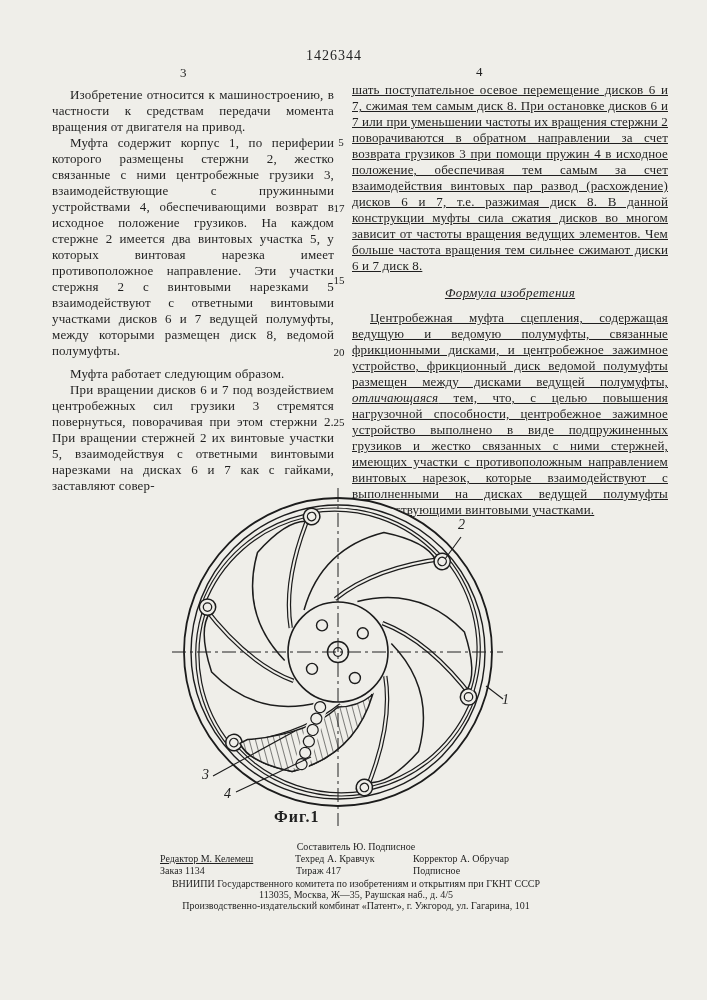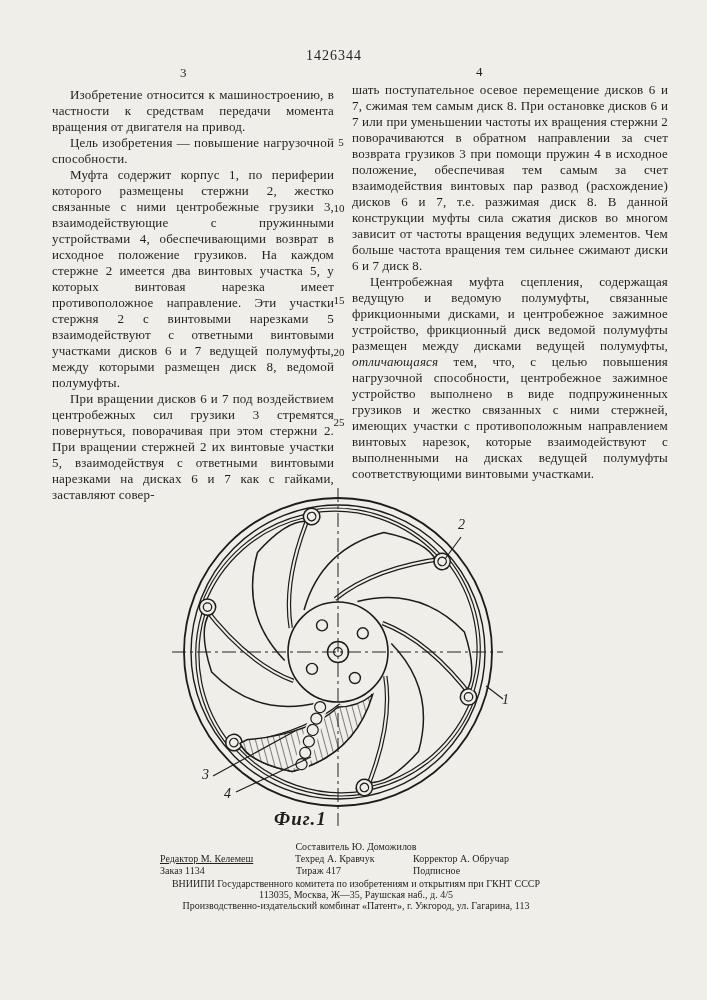--- a/index.html
+++ b/index.html
@@ -16,48 +16,49 @@
   
   .col{font-size:13px;line-height:16px;text-align:justify;letter-spacing:.15px;}
   .col p{margin:0;}
   .col p.ind{text-indent:18px;}
   .col p.gap{margin-top:7px;}
   .heading{ text-align:center;font-style:italic;margin:11px 0 9px 0 !important;letter-spacing:.4px;}
   .it{font-style:italic;}
   .linenum{font-size:11px;width:20px;text-align:center;}
   
   .figlabel{font-size:14px;font-style:italic;}
-  .figcaption{font-size:19px;font-style:italic;font-weight:bold;letter-spacing:1px;}
+  .figcaption{font-size:16px;font-weight:bold;letter-spacing:1px;}
   
   .cr{font-size:10px;line-height:11.5px;}
   .cr-center{left:120px;width:472px;text-align:center;}
   svg{display:block;}
 </style>
 </head>
 <body>
 
 <div class="abs patent-no">1426344</div>
 <div class="abs pgnum" style="left:180px;top:65px;">3</div>
 <div class="abs pgnum" style="left:476px;top:64px;">4</div>
 
 <div class="abs linenum" style="left:331px;top:136px;">5</div>
-<div class="abs linenum" style="left:329px;top:202px;">10</div>
-<div class="abs linenum" style="left:329px;top:274px;margin-top:20px;">15</div>
+<div class="abs linenum" style="left:329px;top:202px;">17</div>
+<div class="abs linenum" style="left:329px;top:274px;">15</div>
 <div class="abs linenum" style="left:329px;top:346px;">20</div>
 <div class="abs linenum" style="left:329px;top:416px;">25</div>
 
 <div class="abs col" style="left:52px;top:87px;width:282px;">
   <p class="ind">Изобретение относится к машиностроению, в частности к средствам передачи момента вращения от двигателя на привод.</p>
-  <p class="ind">Цель изобретения — повышение нагрузочной способности.</p>
   <p class="ind">Муфта содержит корпус 1, по периферии которого размещены стержни 2, жестко связанные с ними центробежные грузики 3, взаимодействующие с пружинными устройствами 4, обеспечивающими возврат в исходное положение грузиков. На каждом стержне 2 имеется два винтовых участка 5, у которых винтовая нарезка имеет противоположное направление. Эти участки стержня 2 с винтовыми нарезками 5 взаимодействуют с ответными винтовыми участками дисков 6 и 7 ведущей полумуфты, между которыми размещен диск 8, ведомой полумуфты.</p>
+  <p class="ind gap">Муфта работает следующим образом.</p>
   <p class="ind">При вращении дисков 6 и 7 под воздействием центробежных сил грузики 3 стремятся повернуться, поворачивая при этом стержни 2. При вращении стержней 2 их винтовые участки 5, взаимодействуя с ответными винтовыми нарезками на дисках 6 и 7 как с гайками, заставляют совер-</p>
 </div>
 
-<div class="abs col" style="left:352px;top:82px;width:316px;">
+<div class="abs col" style="left:352px;top:82px;width:316px;text-decoration:underline;">
   <p>шать поступательное осевое перемещение дисков 6 и 7, сжимая тем самым диск 8. При остановке дисков 6 и 7 или при уменьшении частоты их вращения стержни 2 поворачиваются в обратном направлении за счет возврата грузиков 3 при помощи пружин 4 в исходное положение, обеспечивая тем самым за счет взаимодействия винтовых пар развод (расхождение) дисков 6 и 7, т.е. разжимая диск 8. В данной конструкции муфты сила сжатия дисков во многом зависит от частоты вращения ведущих элементов. Чем больше частота вращения тем сильнее сжимают диски 6 и 7 диск 8.</p>
+  <p class="heading">Формула изобретения</p>
   <p class="ind"><span>Центробежная муфта сцепления, содержащая ведущую и ведомую полумуфты, связанные фрикционными дисками, и центробежное зажимное устройство, фрикционный диск ведомой полумуфты размещен между дисками ведущей полумуфты, </span><span class="it">отличающаяся</span><span> тем, что, с целью повышения нагрузочной способности, центробежное зажимное устройство выполнено в виде подпружиненных грузиков и жестко связанных с ними стержней, имеющих участки с противоположным направлением винтовых нарезок, которые взаимодействуют с выполненными на дисках ведущей полумуфты соответствующими винтовыми участками.</span></p>
 </div>
 
 <div class="abs" style="left:140px;top:475px;width:390px;height:370px;">
 <svg width="390" height="370" viewBox="0 0 390 370">
   <defs>
     <pattern id="hatch" width="6" height="6" patternUnits="userSpaceOnUse" patternTransform="rotate(45)">
       <rect width="6" height="6" fill="#efeee9"></rect>
       <line x1="0" y1="0" x2="0" y2="6" stroke="#1c1c1c" stroke-width="1.1"></line>
     </pattern>
@@ -117,22 +118,22 @@
   </g>
 </svg>
 </div>
 
 <div class="abs figlabel" style="left:458px;top:517px;">2</div>
 <div class="abs figlabel" style="left:502px;top:692px;">1</div>
 <div class="abs figlabel" style="left:202px;top:767px;">3</div>
 <div class="abs figlabel" style="left:224px;top:786px;">4</div>
 <div class="abs figcaption" style="left:274px;top:808px;">Фиг.1</div>
 
-<div class="abs cr cr-center" style="top:841px;">Составитель Ю. Доможилов</div>
+<div class="abs cr cr-center" style="top:841px;">Составитель Ю. Подписное</div>
 <div class="abs cr" style="left:160px;top:853px;text-decoration:underline;">Редактор М. Келемеш</div>
 <div class="abs cr" style="left:295px;top:853px;">Техред А. Кравчук</div>
 <div class="abs cr" style="left:413px;top:853px;">Корректор А. Обручар</div>
 <div class="abs cr" style="left:160px;top:865px;">Заказ 1134</div>
 <div class="abs cr" style="left:296px;top:865px;">Тираж 417</div>
 <div class="abs cr" style="left:413px;top:865px;">Подписное</div>
 <div class="abs cr cr-center" style="top:878px;">ВНИИПИ Государственного комитета по изобретениям и открытиям при ГКНТ СССР</div>
 <div class="abs cr cr-center" style="top:889px;">113035, Москва, Ж—35, Раушская наб., д. 4/5</div>
-<div class="abs cr cr-center" style="top:900px;">Производственно-издательский комбинат «Патент», г. Ужгород, ул. Гагарина, 113</div>
+<div class="abs cr cr-center" style="top:900px;">Производственно-издательский комбинат «Патент», г. Ужгород, ул. Гагарина, 101</div>
 
 </body></html>

